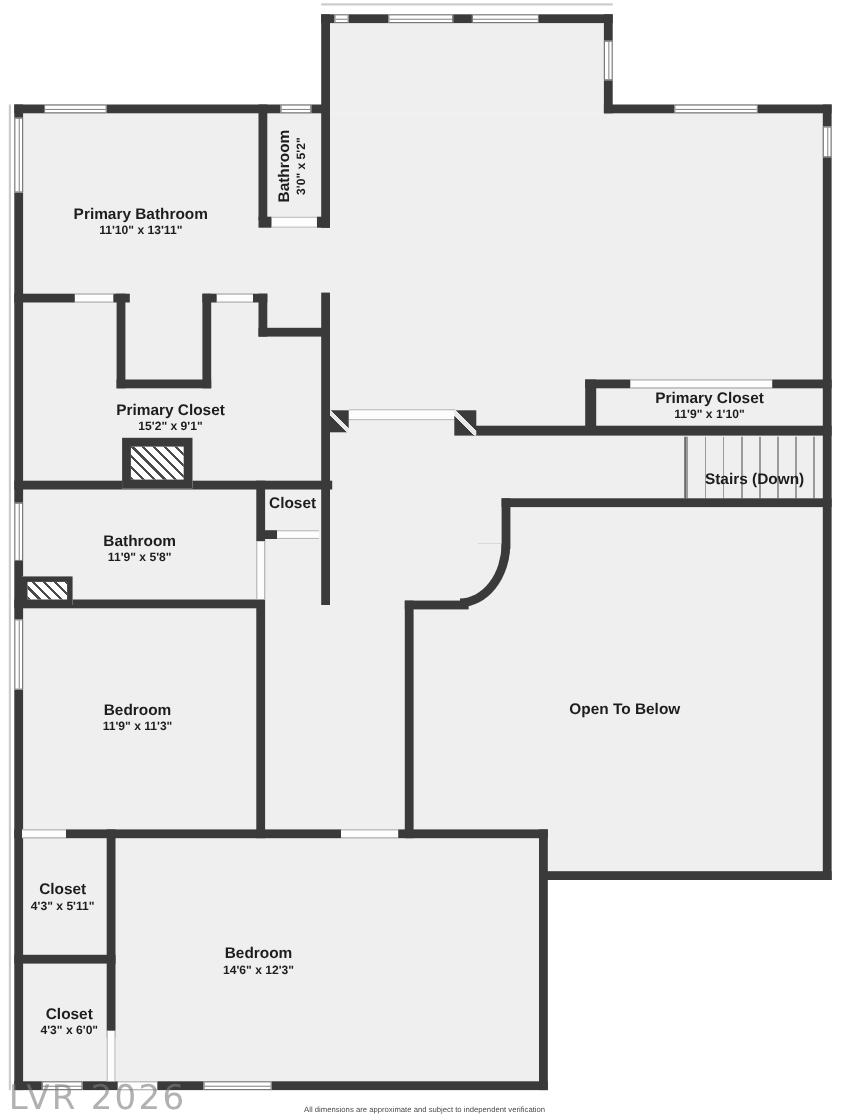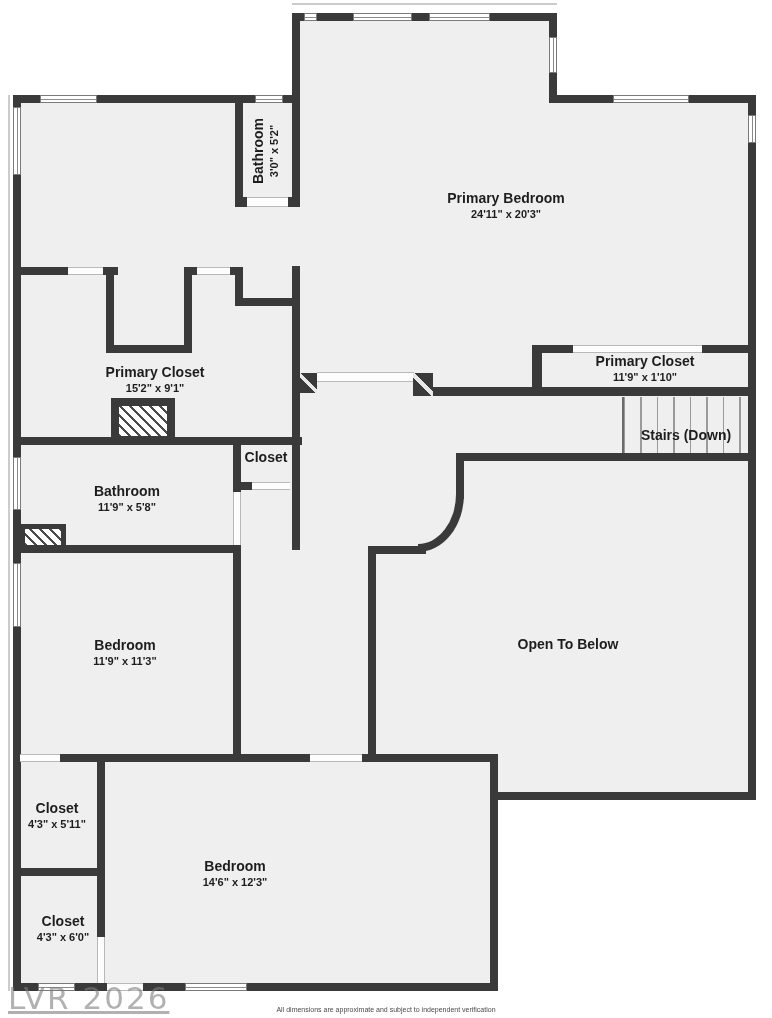--- a/index.html
+++ b/index.html
@@ -25,21 +25,21 @@
   .arc{position:absolute;z-index:2;box-sizing:border-box;
         border-right:8px solid var(--wall,#3a3a3a);border-bottom:8px solid var(--wall,#3a3a3a);
         border-bottom-right-radius:100% 100%;}
   .room-label{position:absolute;transform:translate(-50%,-50%);text-align:center;z-index:5;
         color:var(--label,#1d1d1d);white-space:nowrap;}
   .room-label .name{font-size:14px;font-weight:700;line-height:1.12;display:block;}
   .room-label .dims{font-size:11px;font-weight:700;line-height:1.2;display:block;margin-top:1px;}
   .room-label .dims:empty{display:none;}
   .room-label.rot{transform:translate(-50%,-50%) rotate(-90deg);}
   .watermark{position:absolute;left:8px;top:980px;z-index:6;font-size:31px;font-weight:400;
-        letter-spacing:2px;color:rgba(125,125,125,0.6);font-family:"DejaVu Sans",sans-serif;text-decoration:underline;}
+        letter-spacing:2px;color:rgba(125,125,125,0.6);font-family:"DejaVu Sans",sans-serif;}
   .footer{position:absolute;left:0;right:0;top:1006px;text-align:center;z-index:6;
         font-size:7px;color:#4a4a4a;}
 </style>
 </head>
 <body>
 
 <div class="plan">
     <div class="op v" style="left: 97px; top: 937px; width: 8px; height: 46px;"></div>
     <div class="op h" style="left: 107px; top: 983px; width: 36px; height: 8px;"></div>
     <div class="op h" style="left: 310px; top: 754px; width: 52px; height: 8px;"></div>
@@ -106,27 +106,27 @@
     <div class="wall" style="left: 13px; top: 95px; width: 8px; height: 896px;"></div>
     <div class="arc" style="left: 418px; top: 494px; width: 46px; height: 58px;"></div>
     <div class="stairs" style="left: 622px; top: 397px; width: 126px; height: 56px;"></div>
     <div class="thinline" style="left: 292px; top: 3px; width: 265px; height: 2px;"></div>
     <div class="thinline" style="left: 8px; top: 95px; width: 2px; height: 896px;"></div>
     <div class="floor" style="left: 490px; top: 762px; width: 266px; height: 38px;"></div>
     <div class="floor" style="left: 13px; top: 762px; width: 485px; height: 229px;"></div>
     <div class="floor" style="left: 300px; top: 21px; width: 249px; height: 82px;"></div>
     <div class="floor" style="left: 13px; top: 103px; width: 743px; height: 659px;"></div>
 
+  <div class="room-label" style="left:128px;top:202px">
+    <span class="name">Primary Bathroom</span>
+    <span class="dims">11'10" x 13'11"</span>
+  </div>
   <div class="room-label rot" style="left:266px;top:151px">
     <span class="name">Bathroom</span>
     <span class="dims">3'0" x 5'2"</span>
-  </div>
-  <div class="room-label" style="left:506px;top:206px">
-    <span class="name">Primary Bedroom</span>
-    <span class="dims">24'11" x 20'3"</span>
   </div>
   <div class="room-label" style="left:155px;top:380px">
     <span class="name">Primary Closet</span>
     <span class="dims">15'2" x 9'1"</span>
   </div>
   <div class="room-label" style="left:645px;top:369px">
     <span class="name">Primary Closet</span>
     <span class="dims">11'9" x 1'10"</span>
   </div>
   <div class="room-label" style="left:686px;top:436px">

